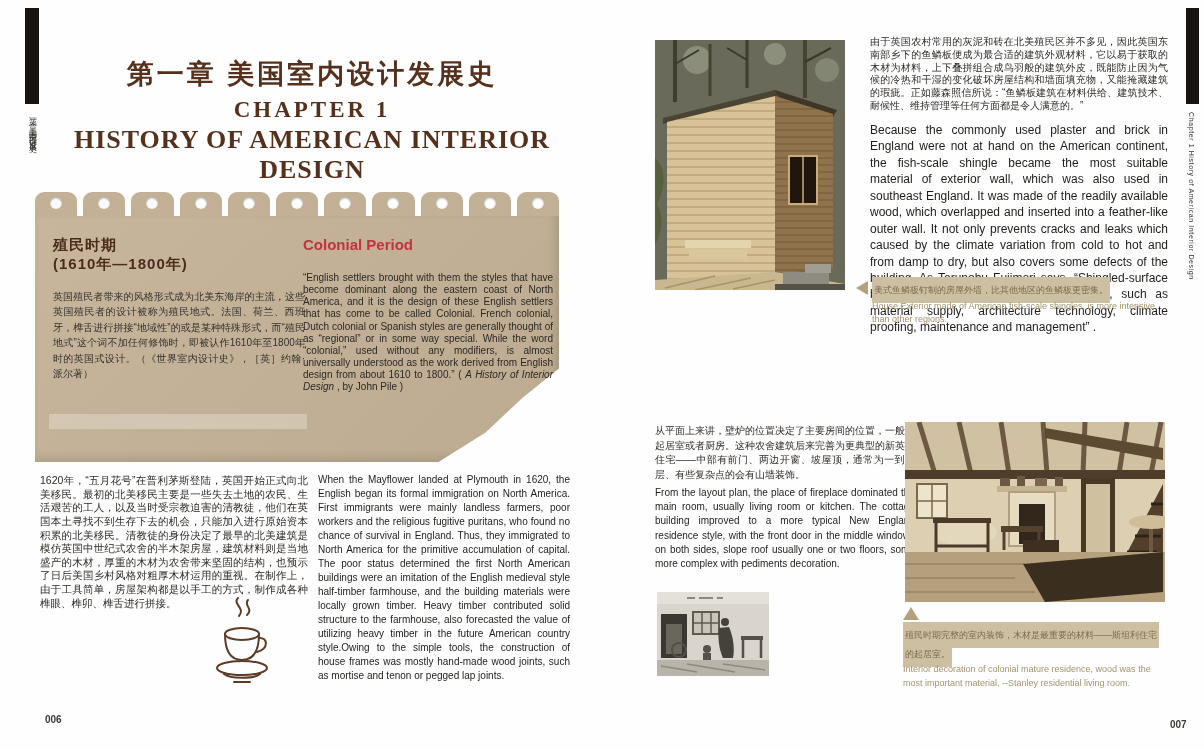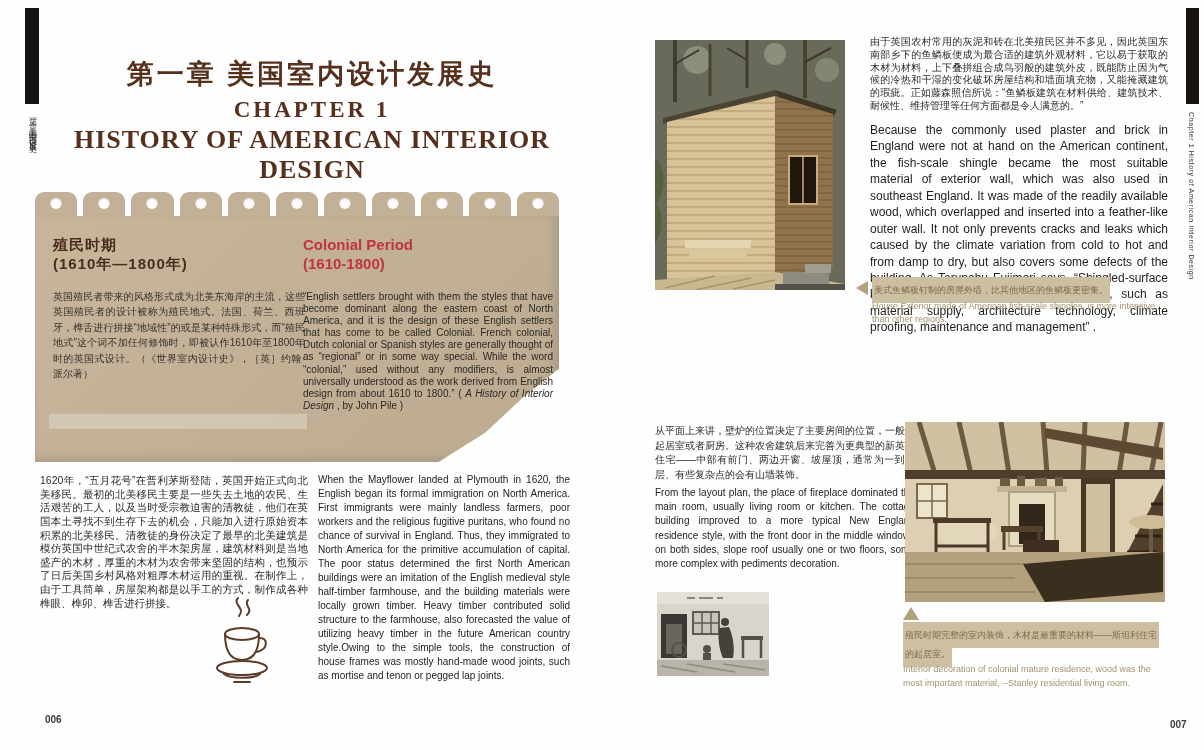--- a/index.html
+++ b/index.html
@@ -134,21 +134,20 @@
     </div>
     <div class="box-body"></div>
     <div class="band"></div>
     <div class="col-zh">
       <div class="h">殖民时期</div>
       <div class="h">(1610年—1800年)</div>
       <div class="b">英国殖民者带来的风格形式成为北美东海岸的主流，这些英国殖民者的设计被称为殖民地式。法国、荷兰、西班牙，榫舌进行拼接“地域性”的或是某种特殊形式，而“殖民地式”这个词不加任何修饰时，即被认作1610年至1800年时的英国式设计。（《世界室内设计史》，［英］约翰·派尔著）</div>
     </div>
     <div class="col-en">
       <div class="h">Colonial Period</div>
-      <div class="h">(1610-1800)</div>
       <div class="b"><span>“English settlers brought with them the styles that have become dominant along the eastern coast of North America, and it is the design of these English settlers that has come to be called Colonial. French colonial, Dutch colonial or Spanish styles are generally thought of as “regional” or in some way special. While the word “colonial,” used without any modifiers, is almost universally understood as the work derived from English design from about 1610 to 1800.”</span><span> ( </span><i>A History of Interior Design</i><span> , by John Pile )</span></div>
     </div>
   </div>
 
   <div class="may-zh">1620年，“五月花号”在普利茅斯登陆，英国开始正式向北美移民。最初的北美移民主要是一些失去土地的农民、生活艰苦的工人，以及当时受宗教迫害的清教徒，他们在英国本土寻找不到生存下去的机会，只能加入进行原始资本积累的北美移民。清教徒的身份决定了最早的北美建筑是模仿英国中世纪式农舍的半木架房屋，建筑材料则是当地盛产的木材，厚重的木材为农舍带来坚固的结构，也预示了日后美国乡村风格对粗厚木材运用的重视。在制作上，由于工具简单，房屋架构都是以手工的方式，制作成各种榫眼、榫卯、榫舌进行拼接。</div>
   <div class="may-en">When the Mayflower landed at Plymouth in 1620, the English began its formal immigration on North America. First immigrants were mainly landless farmers, poor workers and the religious fugitive puritans, who found no chance of survival in England. Thus, they immigrated to North America for the primitive accumulation of capital. The poor status determined the first North American buildings were an imitation of the English medieval style half-timber farmhouse, and the building materials were locally grown timber. Heavy timber contributed solid structure to the farmhouse, also forecasted the value of utilizing heavy timber in the future American country style.Owing to the simple tools, the construction of house frames was mostly hand-made wood joints, such as mortise and tenon or pegged lap joints.</div>
 
   <svg class="coffee" width="64" height="94" viewBox="0 0 64 94">
     <g fill="none" stroke="#5c3b27" stroke-width="2" stroke-linecap="round">
       <path d="M28,4 C22,10 36,14 29,22"></path>

